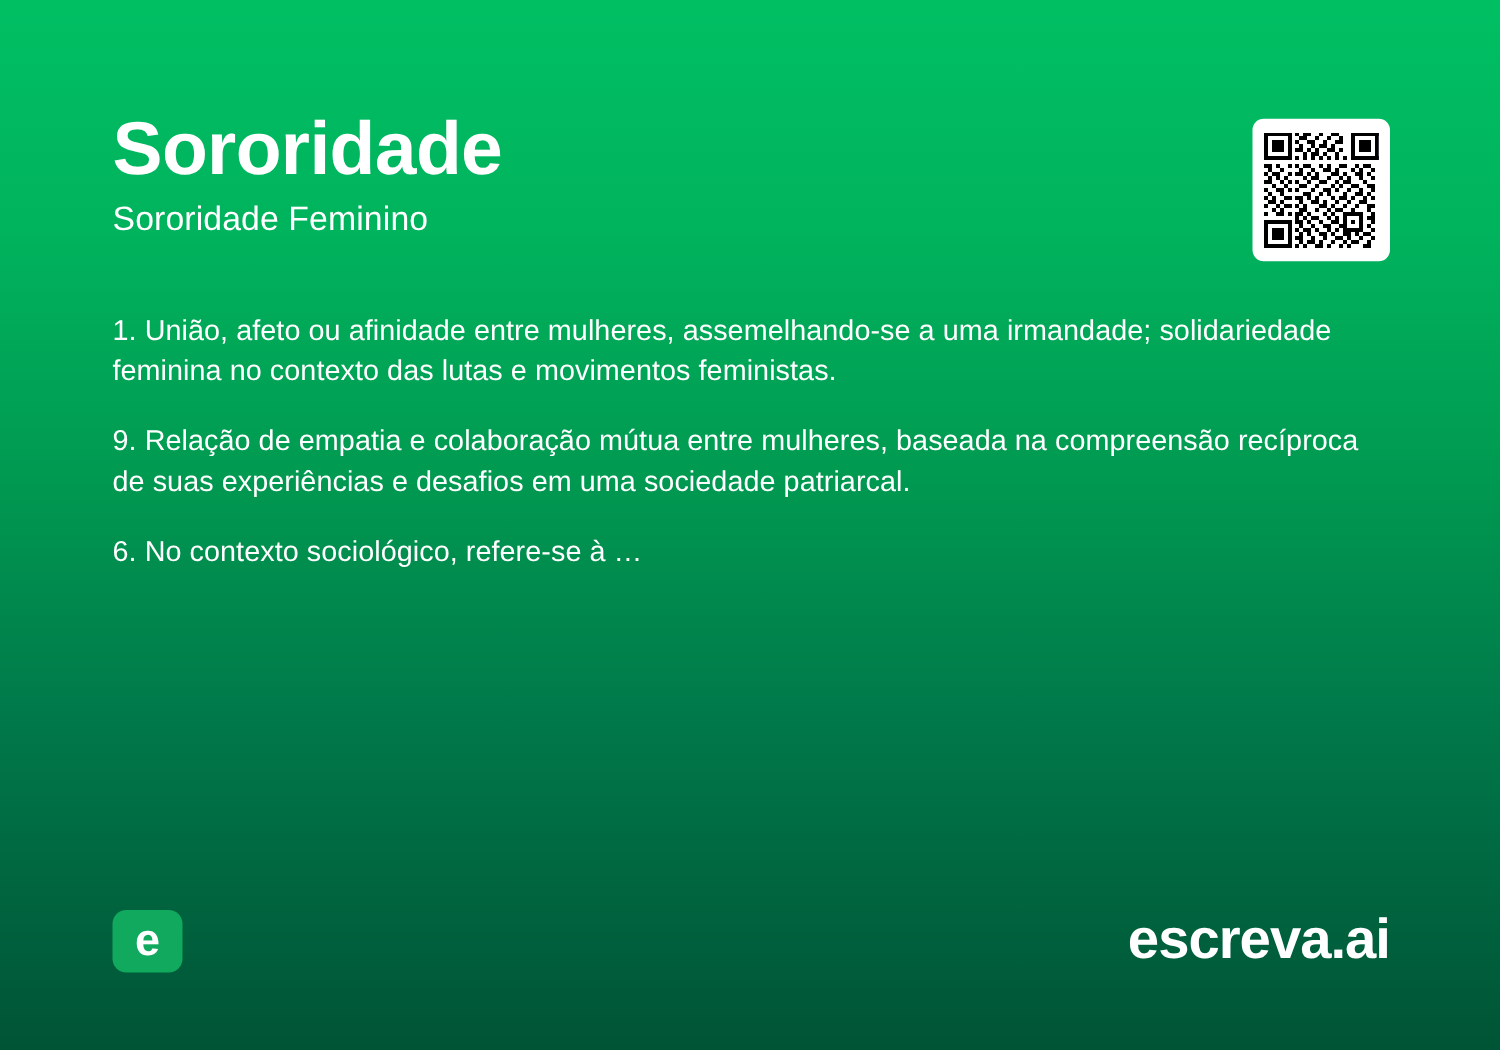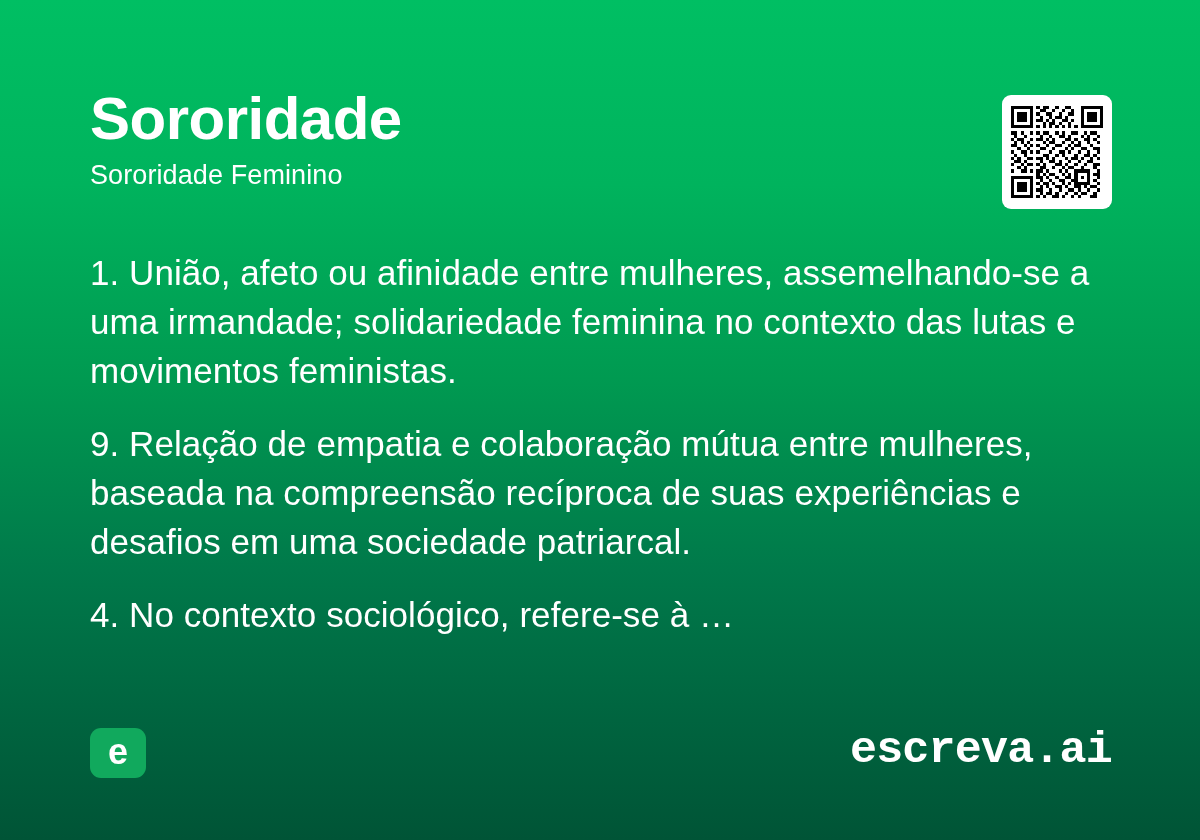--- a/index.html
+++ b/index.html
@@ -78,21 +78,21 @@
 
   
   .definitions {
     position: absolute;
     left: 90px;
     top: 248px;
     width: 1000px;
   }
 
   .definition {
-    font-size: 35px;
+    font-size: 23px;
     font-weight: 400;
     color: #ffffff;
     line-height: 1.40;
     letter-spacing: 0.05px;
     margin-bottom: 24px;
   }
 
   .definition:last-child { margin-bottom: 0; }
 
   
@@ -129,21 +129,20 @@
   .wordmark {
     position: absolute;
     right: 88px;
     top: -2px;
     font-size: 45px;
     font-weight: 700;
     color: #ffffff;
     letter-spacing: -0.8px;
     line-height: 1.2;
     white-space: nowrap;
-    font-family: Liberation Mono, monospace;
   }
 </style>
 </head>
 <body>
 
 <div class="card">
 
   <div class="header">
     <div class="title">Sororidade</div>
     <div class="subtitle">Sororidade Feminino</div>
@@ -382,21 +381,21 @@
         <rect x="19" y="28" width="1" height="1"></rect>
           <rect x="21" y="28" width="1" height="1"></rect>
         <rect x="25" y="28" width="2" height="1"></rect>
       </g>
     </svg>
   </div>
 
   <div class="definitions">
     <p class="definition">1. União, afeto ou afinidade entre mulheres, assemelhando-se a uma irmandade; solidariedade feminina no contexto das lutas e movimentos feministas.</p>
     <p class="definition">9. Relação de empatia e colaboração mútua entre mulheres, baseada na compreensão recíproca de suas experiências e desafios em uma sociedade patriarcal.</p>
-    <p class="definition">4. No contexto sociológico, refere-se à …</p>
+    <p class="definition">6. No contexto sociológico, refere-se à …</p>
   </div>
 
   <div class="footer">
     <div class="logo-mark">
       <span>e</span>
     </div>
     <div class="wordmark">escreva.ai</div>
   </div>
 
 </div>

